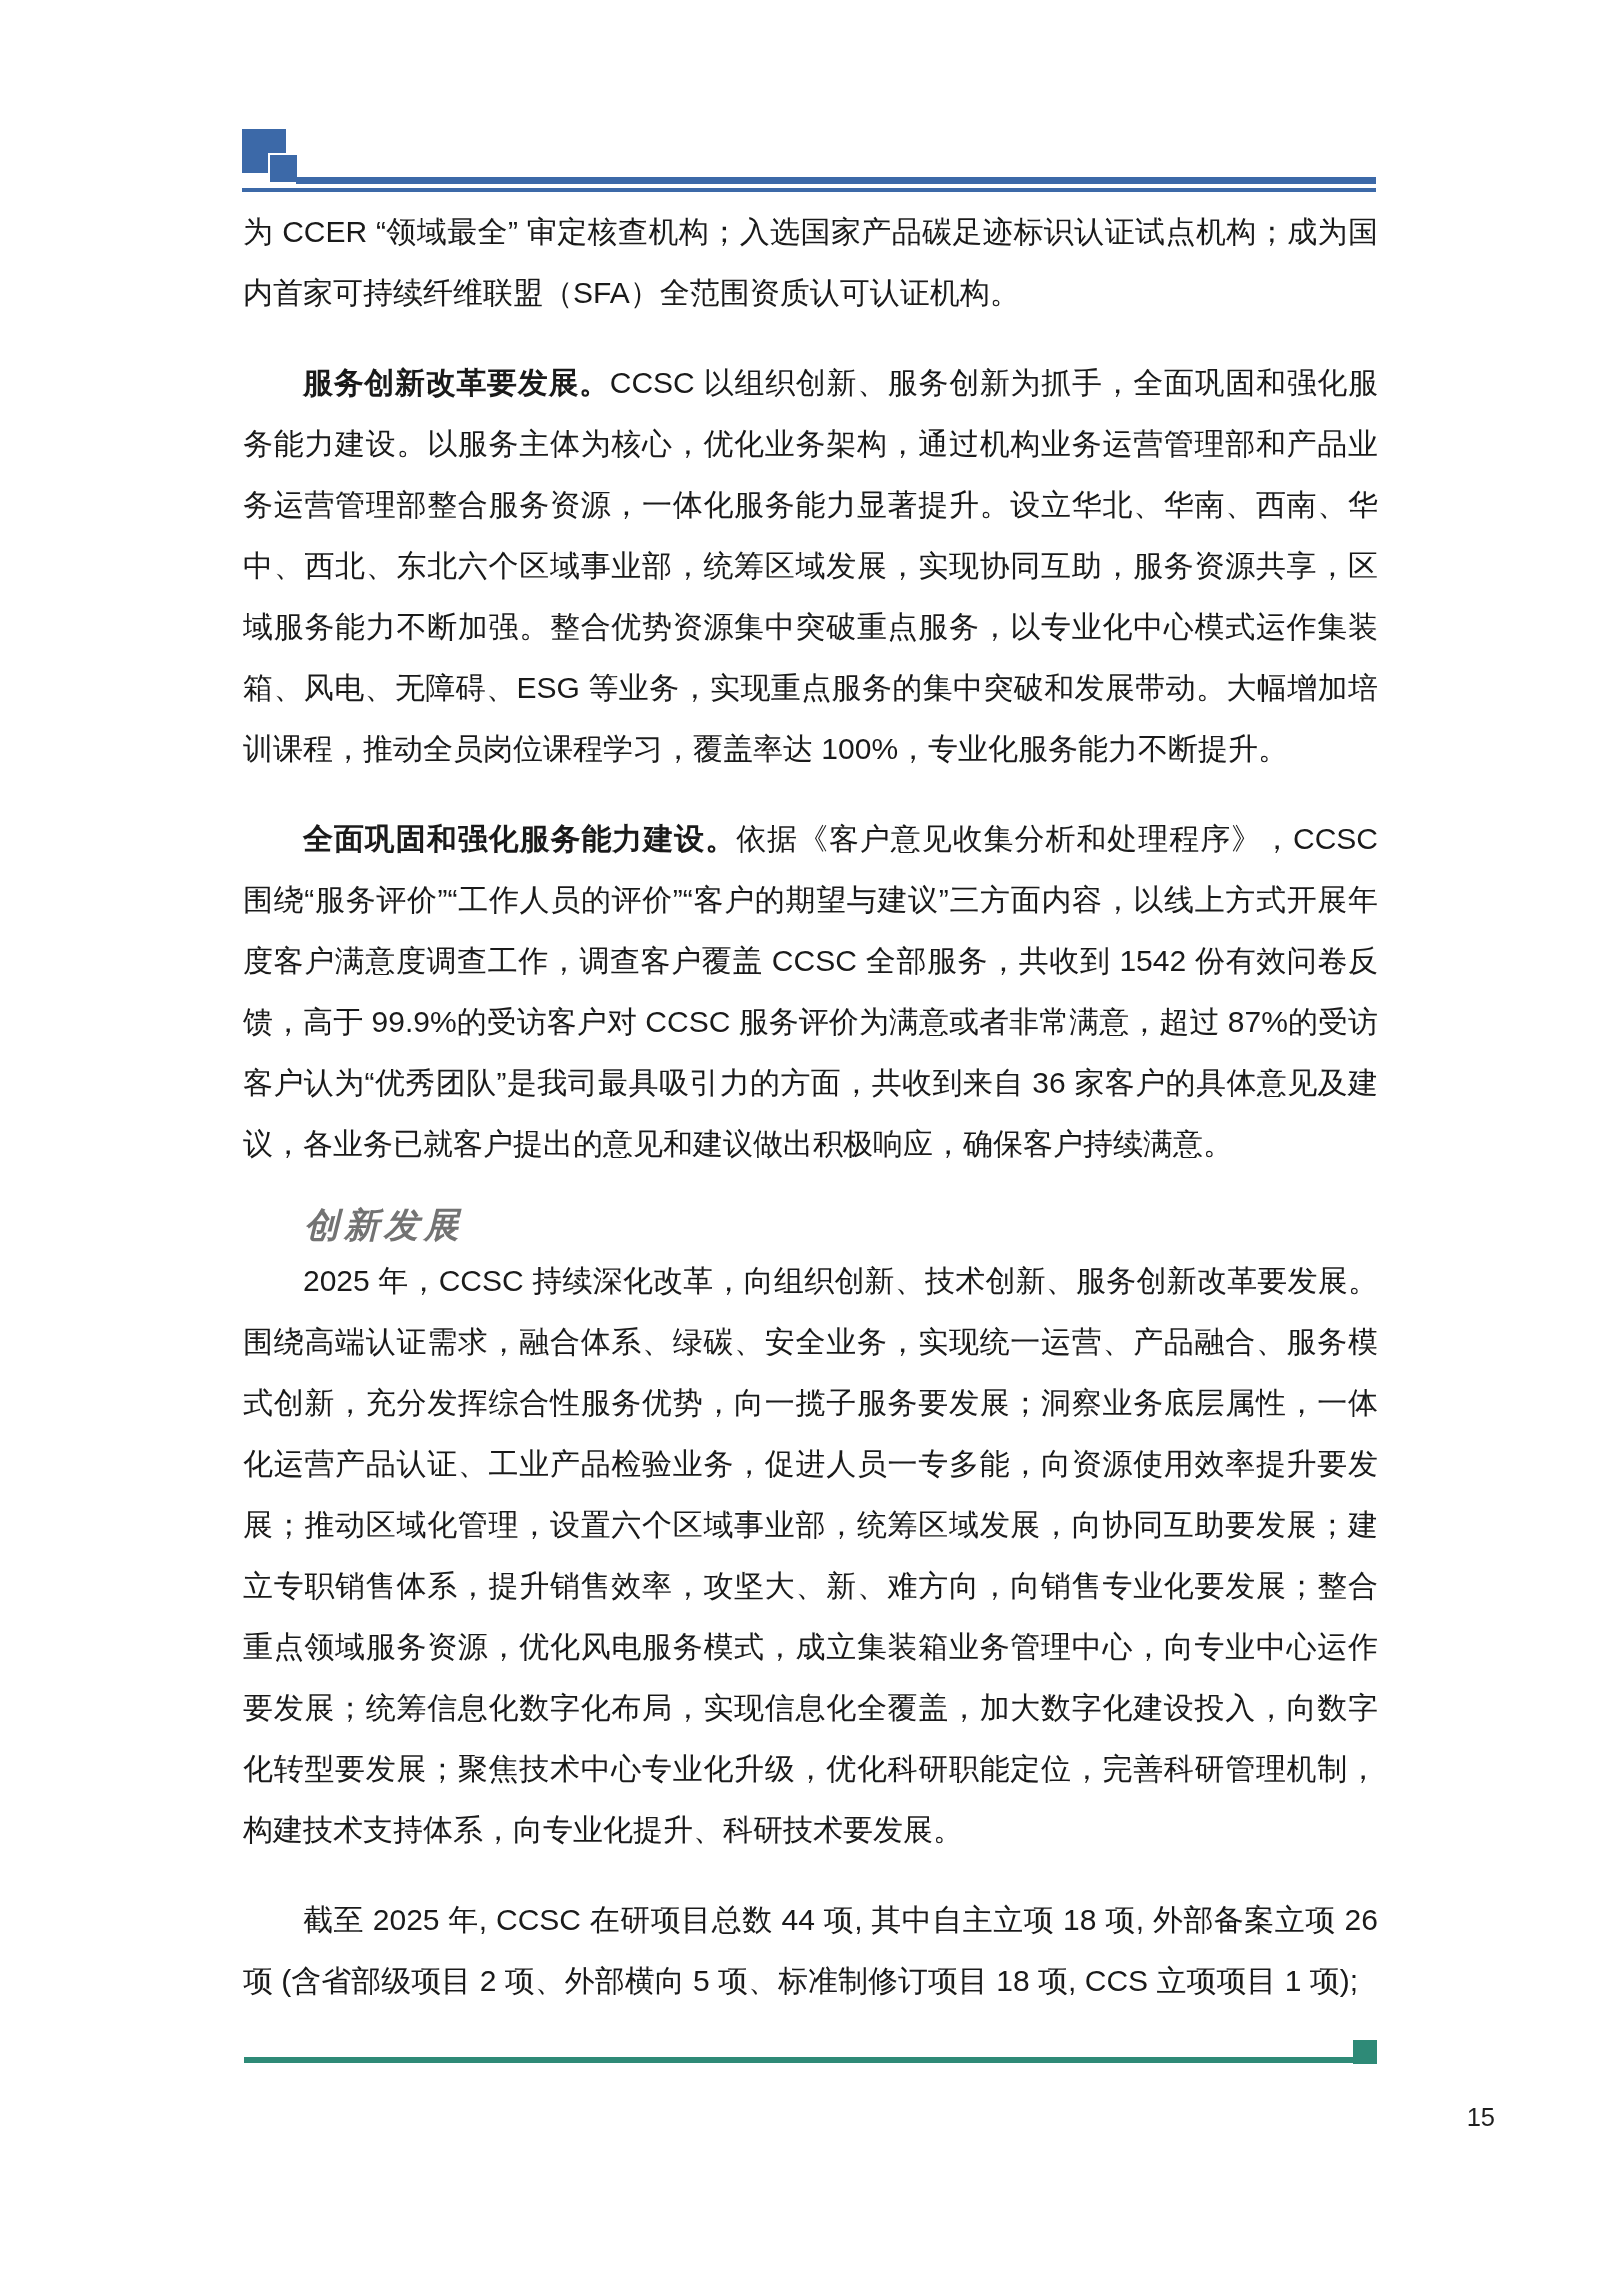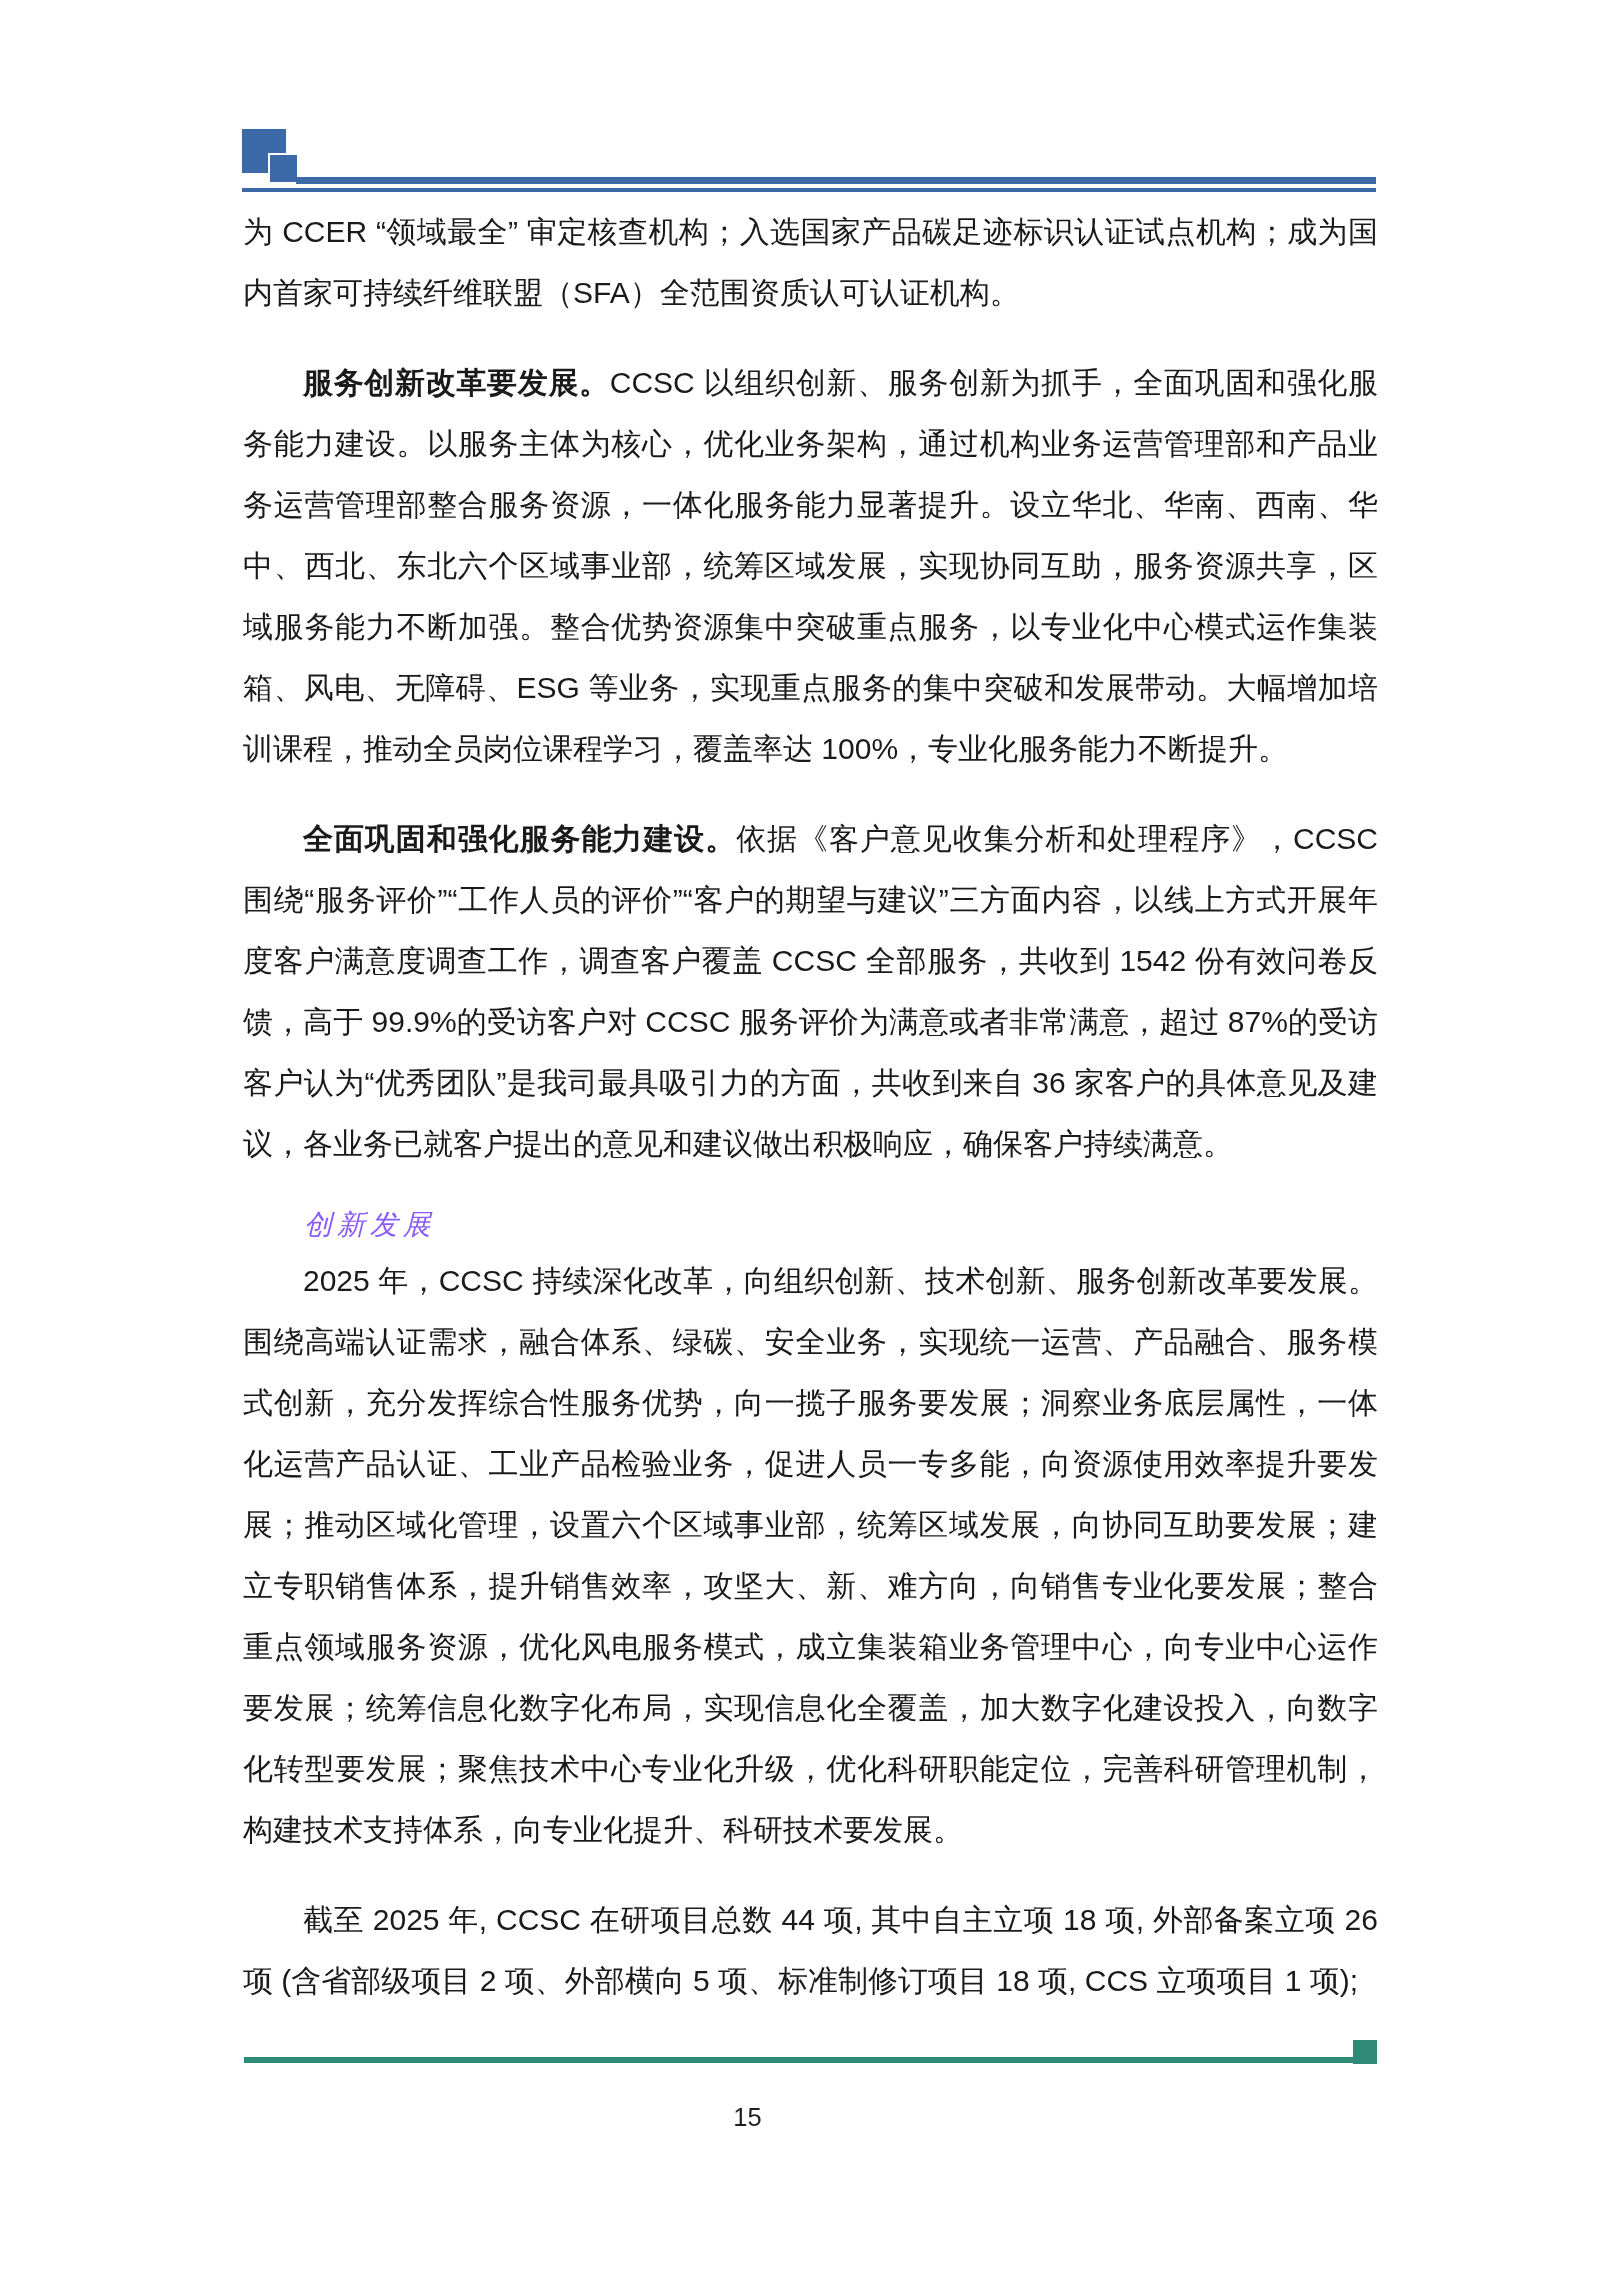--- a/index.html
+++ b/index.html
@@ -37,37 +37,37 @@
     font-size: 30px; line-height: 61px; color: #1a1a1a;
     text-align: justify;
   }
   .para { margin: 0 0 29px 0; }
   .indent { text-indent: 2em; }
   .lead { font-weight: bold; }
 
   .section-heading {
     margin: 13.7px 0 3.9px 61px;
     font-family: "DejaVu Serif", "Liberation Serif", serif;
-    font-style: italic; font-weight: normal;
-    font-size: 28px; line-height: 43px; letter-spacing: 4.9px;
-    color: #8b5cf6; text-indent: 0;
+    font-style: italic; font-weight: bold;
+    font-size: 35px; line-height: 43px; letter-spacing: 4.9px;
+    color: #737373; text-indent: 0;
   }
 
   
   .ftr-rule {
     position: absolute; left: 244px; top: 2057px;
     width: 1109px; height: 5.9px; background: #2E8A77;
   }
   .ftr-sq {
     position: absolute; left: 1353px; top: 2040px;
     width: 23.5px; height: 23.5px; background: #2E8A77;
   }
   .page-number {
     position: absolute; left: 0; top: 2103px; width: 100%;
-    text-align: center; font-size: 25.5px; color: #1f1f1f;
+    text-align: right; font-size: 25.5px; color: #1f1f1f;
   }
 </style>
 </head>
 <body>
 
 <div class="page">
 
   <div class="hdr-sq-lg"></div>
   <div class="hdr-sq-sm"></div>
   <div class="hdr-rule-thick"></div>

